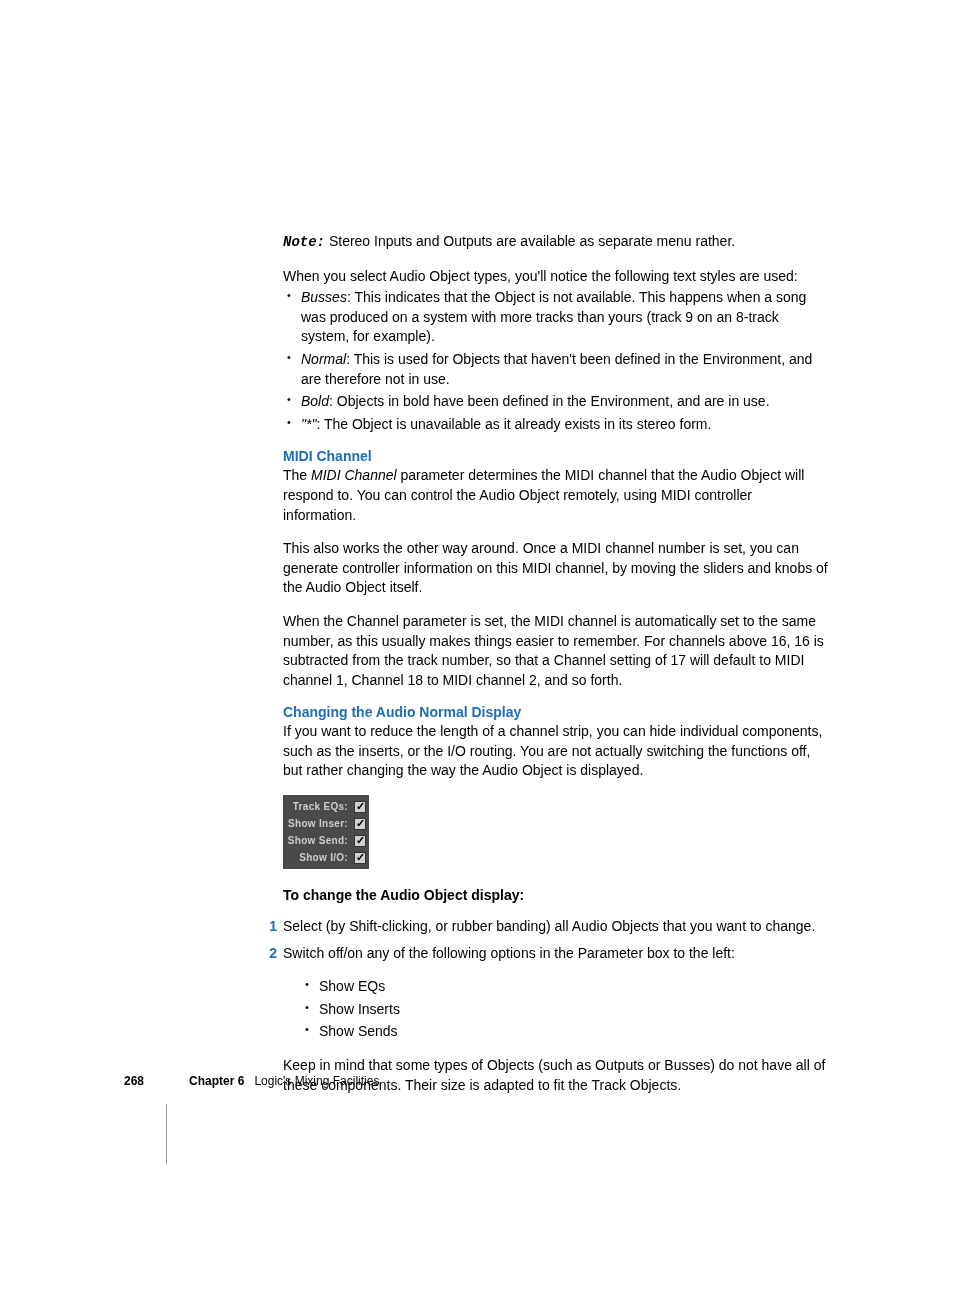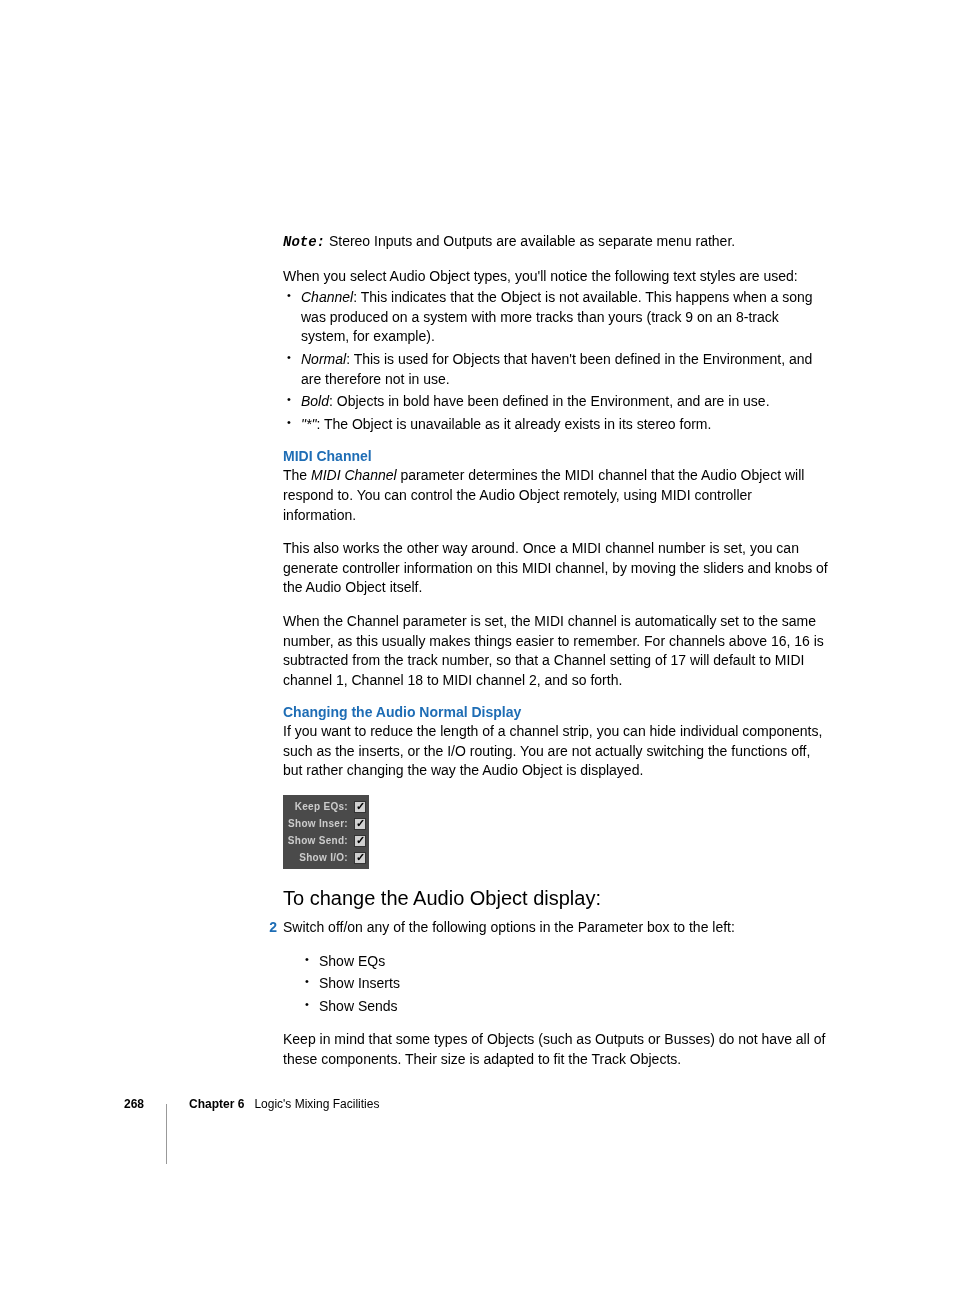--- a/index.html
+++ b/index.html
@@ -49,23 +49,23 @@
       font-style: italic;
     }
     .section-heading {
       color: #1e6db5;
       font-weight: bold;
       font-size: 14px;
       margin-top: 14px;
       margin-bottom: 2px;
     }
     .procedure-heading {
-      font-weight: normal;
-      font-size: 20px;
-      margin-bottom: 8px;
+      font-weight: bold;
+      font-size: 14px;
+      margin-bottom: 14px;
     }
     .numbered-list {
       list-style: none;
       margin: 0 0 14px 0;
       padding: 0;
     }
     .numbered-list li {
       position: relative;
       padding-left: 0;
       margin-left: -23px;
@@ -135,21 +135,21 @@
       font-size: 11px;
       top: -2px;
       left: 1px;
     }
     .footer {
       position: absolute;
       left: 124px;
       top: 1074px;
       width: 700px;
       display: flex;
-      align-items: center;
+      align-items: flex-start;
       font-size: 12px;
     }
     .page-num {
       font-weight: bold;
       color: #000;
     }
     .footer-divider {
       width: 1px;
       height: 60px;
       background: #999;
@@ -169,57 +169,58 @@
 <body>
 
 <div class="content">
   <p>
     <span class="note-label">Note:</span>
     <span>Stereo Inputs and Outputs are available as separate menu rather.</span>
   </p>
 
   <p style="margin-bottom:2px;">When you select Audio Object types, you'll notice the following text styles are used:</p>
   <ul class="bullet-list">
-    <li><span class="italic">Channel</span><span>:  This indicates that the Object is not available. This happens when a song was produced on a system with more tracks than yours (track 9 on an 8-track system, for example).</span></li>
+    <li><span class="italic">Busses</span><span>:  This indicates that the Object is not available. This happens when a song was produced on a system with more tracks than yours (track 9 on an 8-track system, for example).</span></li>
     <li><span class="italic">Normal</span><span>:  This is used for Objects that haven't been defined in the Environment, and are therefore not in use.</span></li>
     <li><span class="italic">Bold</span><span>:  Objects in bold have been defined in the Environment, and are in use.</span></li>
     <li><span class="italic">"*"</span><span>:  The Object is unavailable as it already exists in its stereo form.</span></li>
   </ul>
 
   <div class="section-heading">MIDI Channel</div>
   <p>
     <span>The </span><span class="italic">MIDI Channel</span><span> parameter determines the MIDI channel that the Audio Object will respond to. You can control the Audio Object remotely, using MIDI controller information.</span>
   </p>
   <p>This also works the other way around. Once a MIDI channel number is set, you can generate controller information on this MIDI channel, by moving the sliders and knobs of the Audio Object itself.</p>
   <p>When the Channel parameter is set, the MIDI channel is automatically set to the same number, as this usually makes things easier to remember. For channels above 16, 16 is subtracted from the track number, so that a Channel setting of 17 will default to MIDI channel 1, Channel 18 to MIDI channel 2, and so forth.</p>
 
   <div class="section-heading">Changing the Audio Normal Display</div>
   <p>If you want to reduce the length of a channel strip, you can hide individual components, such as the inserts, or the I/O routing. You are not actually switching the functions off, but rather changing the way the Audio Object is displayed.</p>
 
   <div class="figure">
     <div class="figure-row">
-        <span class="figure-label">Keep EQs:</span>
+        <span class="figure-label">Track EQs:</span>
         <span class="figure-checkbox"></span>
       </div>
     <div class="figure-row">
         <span class="figure-label">Show Inser:</span>
         <span class="figure-checkbox"></span>
       </div>
     <div class="figure-row">
         <span class="figure-label">Show Send:</span>
         <span class="figure-checkbox"></span>
       </div>
     <div class="figure-row">
         <span class="figure-label">Show I/O:</span>
         <span class="figure-checkbox"></span>
       </div>
   </div>
 
   <div class="procedure-heading">To change the Audio Object display:</div>
   <ol class="numbered-list">
+    <li><span class="li-num">1</span><span>Select (by Shift-clicking, or rubber banding) all Audio Objects that you want to change.</span></li>
     <li><span class="li-num">2</span><span>Switch off/on any of the following options in the Parameter box to the left:</span></li>
   </ol>
   <ul class="sub-bullet-list">
     <li>Show EQs</li>
     <li>Show Inserts</li>
     <li>Show Sends</li>
   </ul>
   <p>Keep in mind that some types of Objects (such as Outputs or Busses) do not have all of these components. Their size is adapted to fit the Track Objects.</p>
 </div>
 

